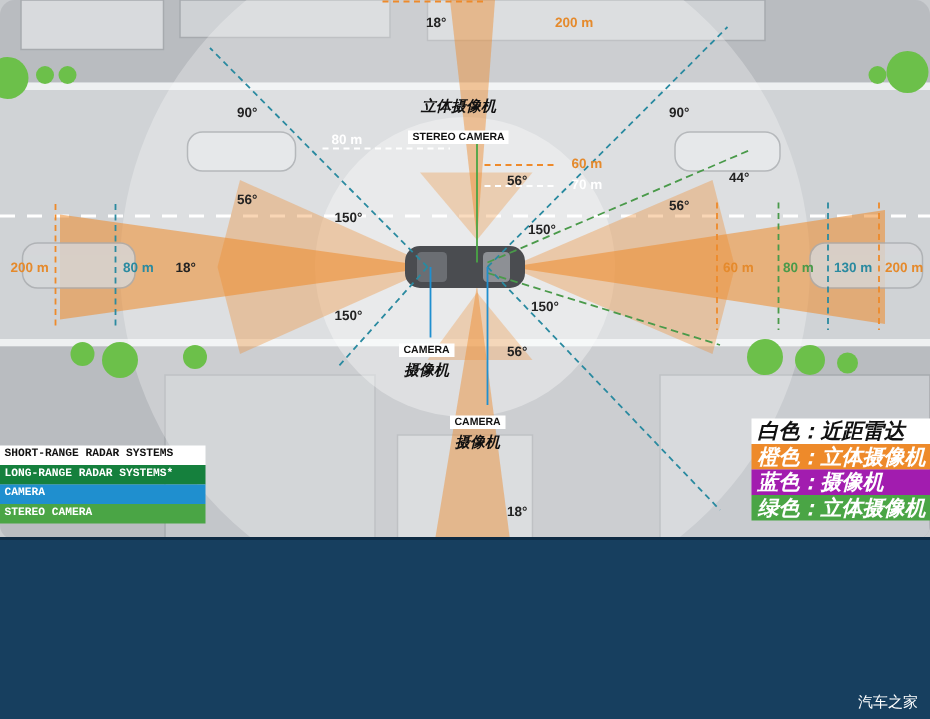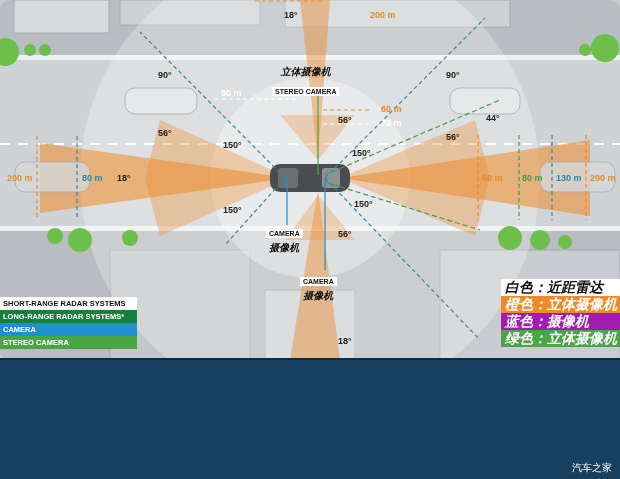--- a/index.html
+++ b/index.html
@@ -8,21 +8,21 @@
   svg.scene{position:absolute;left:0;top:0;}
   .lbl{position:absolute;font-weight:bold;font-size:9px;color:#222;white-space:nowrap;}
   .lbl.orange{color:#e58a2c;}
   .lbl.teal{color:#2a8aa0;}
   .lbl.green{color:#4a9a4a;}
   .lbl.white{color:#ffffff;}
   .cam-tag{position:absolute;text-align:center;}
   .cam-tag .en{display:inline-block;background:#fff;color:#111;font-size:7px;font-weight:bold;padding:1px 3px;}
   .cam-tag .zh{display:block;font-size:10px;font-weight:bold;font-style:italic;color:#111;line-height:16px;}
   .legend-en{position:absolute;left:0;top:297px;width:137px;}
-  .legend-en div{height:13px;font-size:7.5px;font-weight:bold;line-height:13px;padding-left:3px;margin-bottom:0;}
+  .legend-en div{height:13px;font-size:7.5px;font-weight:bold;line-height:13px;padding-left:3px;margin-bottom:0;font-family:Liberation Mono, monospace;}
   .legend-zh{position:absolute;left:501px;top:279px;width:130px;}
   .legend-zh div{height:17px;font-size:14px;font-weight:bold;font-style:italic;line-height:17px;padding-left:4px;}
   .caption{position:absolute;left:0;top:358px;width:620px;height:121px;background:#173f5f;border-top:2px solid #0e2b44;}
   .caption p{margin:0;padding:5px 0 0 14px;color:#fff;font-size:19.5px;line-height:25.5px;letter-spacing:0.2px;}
   .caption .brand{position:absolute;right:8px;bottom:6px;color:#fff;font-size:10px;}
 </style>
 </head>
 <body>
 
 <div class="stage">

